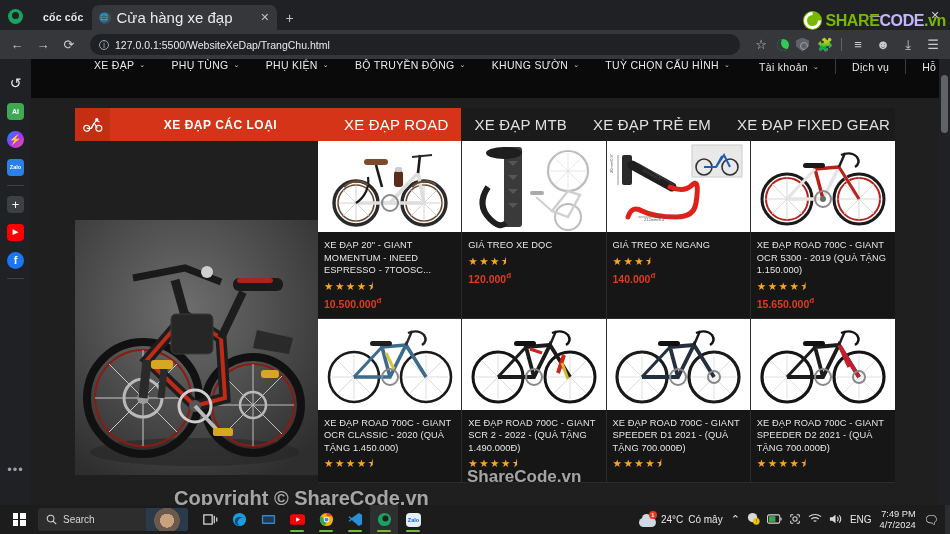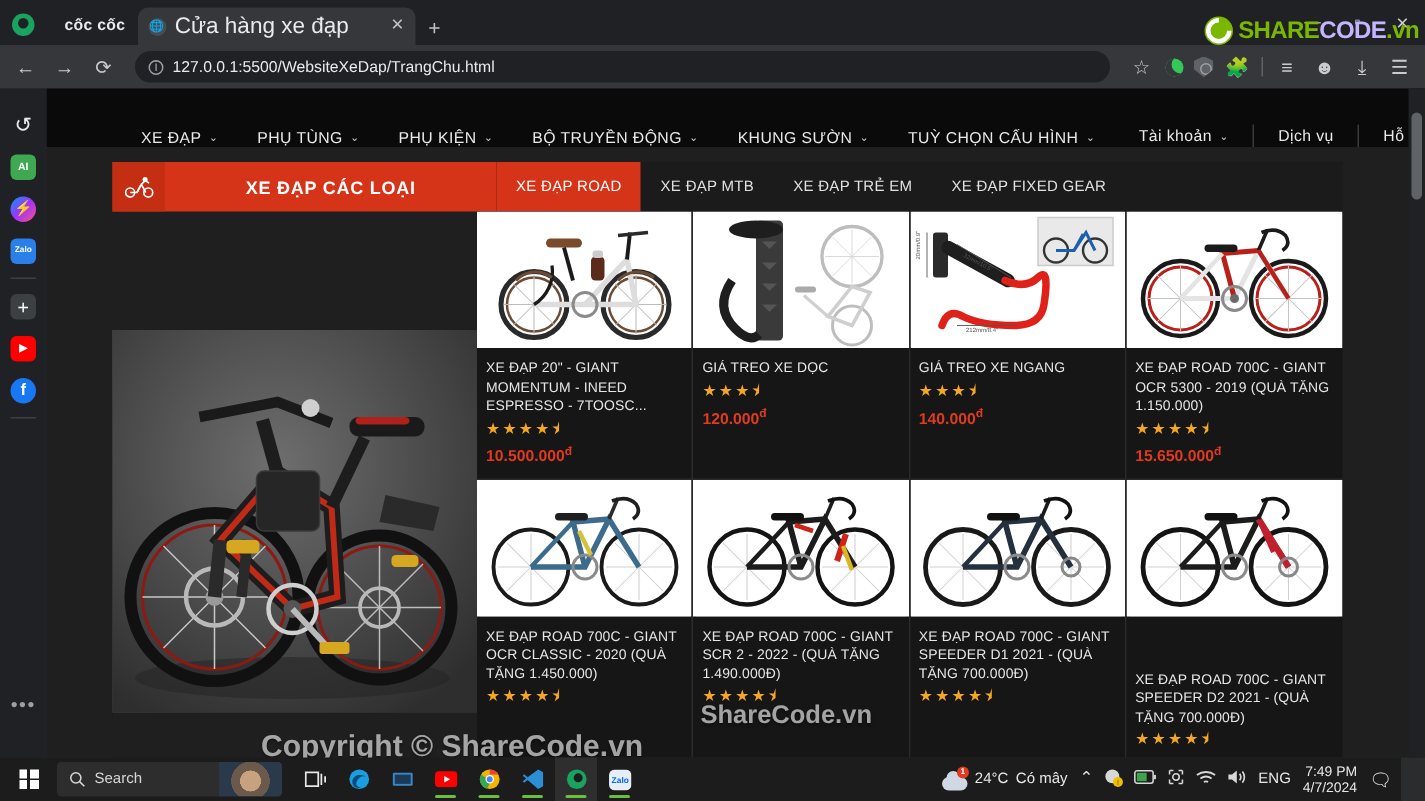--- a/index.html
+++ b/index.html
@@ -115,21 +115,21 @@
                font-size:10px;font-weight:bold;color:#fff; }
   .sb-dots { color:#9aa0a6; font-size: 13px; letter-spacing:1px; }
 
   
   .page {
     position: absolute; top: 59px; left: 31px; right: 0; bottom: 29px;
     background: #1f1f1f; overflow: hidden;
   }
   .topnav {
     height: 39px; background: #0a0a0a;
-    display: flex; align-items: flex-end; padding: 0 0 0 50px;
+    display: flex; align-items: flex-start; padding: 0 0 0 50px;
     position: relative;
   }
   .nav-left { display: flex; align-items: center; gap: 0; }
   .nav-item {
     color: #e9e9e9; font-size: 10.5px; letter-spacing: .3px;
     padding: 0 13px; cursor: pointer; white-space: nowrap;
     display: flex; align-items: center; gap: 5px;
   }
   .caret { font-size: 7px; color: #cfcfcf; }
   .nav-right { margin-left: auto; display: flex; align-items: center; padding-right: 16px; }
@@ -150,21 +150,21 @@
     display: flex; align-items: center; justify-content: center;
     color: #fff; font-size: 15px;
   }
   .cat-main-label {
     flex: 1; text-align: center; color: #fff; font-size: 12px;
     font-weight: bold; letter-spacing: .5px;
   }
   .cat-tabs { display: flex; align-items: stretch; flex: 1; }
   .cat-tab {
     display: flex; align-items: center; padding: 0 13px;
-    color: #e0e0e0; font-size: 10px; letter-spacing: .2px;
+    color: #e0e0e0; font-size: 15px; letter-spacing: .2px;
     cursor: pointer; white-space: nowrap;
   }
   .cat-tab.active { background: #d63418; color: #fff; }
 
   .body-wrap { display: flex; padding: 0 55px 0 44px; margin-top: 0; }
   .hero {
     width: 243px; flex: 0 0 auto; margin-top: 79px;
     background: #1f1f1f;
   }
   .hero-img {
@@ -215,21 +215,21 @@
     position: absolute; right: 0; top: 59px; bottom: 29px; width: 11px;
     background: #202124;
   }
   .scroll-thumb {
     position: absolute; top: 16px; left: 2px; width: 7px; height: 58px;
     background: #5f6368; border-radius: 4px;
   }
 
   
   .taskbar {
-    position: absolute; left: 0; right: 16px; bottom: 0; height: 29px;
+    position: absolute; left: 0; right: 5px; bottom: 0; height: 29px;
     background: #1c1c1c; display: flex; align-items: center;
   }
   .tb-start { width: 38px; display:flex;align-items:center;justify-content:center; cursor:pointer; }
   .win-logo { display:grid; grid-template-columns:1fr 1fr; grid-template-rows:1fr 1fr; gap:1.5px; width:13px;height:13px;}
   .win-logo i { background:#fff; display:block; }
   .search-box {
     width: 150px; height: 23px; background: #2d2d2d; border-radius: 3px;
     display: flex; align-items: center; gap: 6px; padding: 0 8px;
     position: relative; overflow: hidden; cursor: text;
   }
@@ -779,21 +779,21 @@
             <div class="stars">
               <span class="star">★</span>
                 <span class="star">★</span>
                 <span class="star">★</span>
                 <span class="star">★</span>
                 <span class="star">⯨</span>
             </div>
           </div>
         </div>
 
-        <div class="card" style="border-right:none;gap:29px;">
+        <div class="card" style="border-right:none;">
           <div class="card-img">
             <svg viewBox="0 0 140 91" width="140" height="91">
               <rect width="140" height="91" fill="#fff"></rect>
               <circle cx="34" cy="58" r="25" fill="none" stroke="#141414" stroke-width="3.2"></circle>
               <circle cx="106" cy="58" r="25" fill="none" stroke="#141414" stroke-width="3.2"></circle>
               <g stroke="#d2d2d2" stroke-width=".7">
                 <line x1="34" y1="58" x2="34" y2="36"></line>
                   <line x1="34" y1="58" x2="50" y2="42"></line>
                 <line x1="34" y1="58" x2="56" y2="58"></line>
                   <line x1="34" y1="58" x2="50" y2="74"></line>

